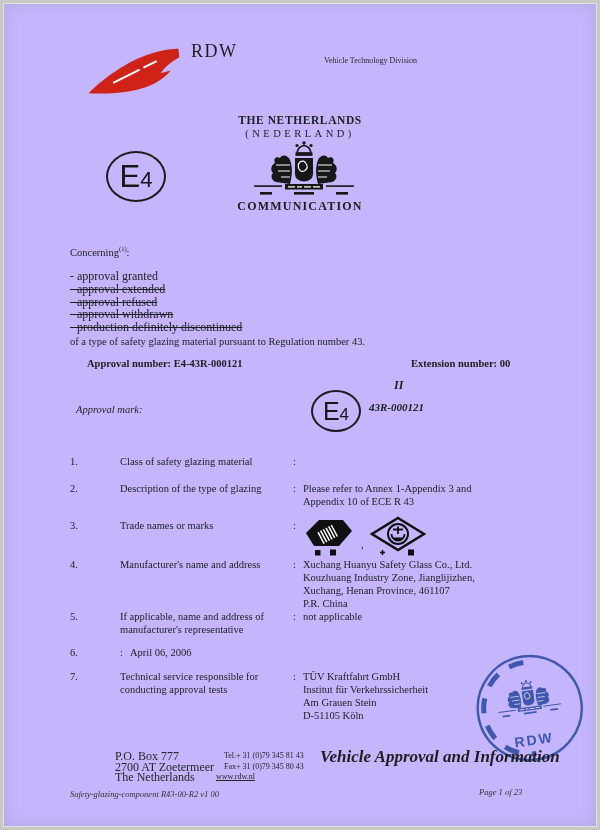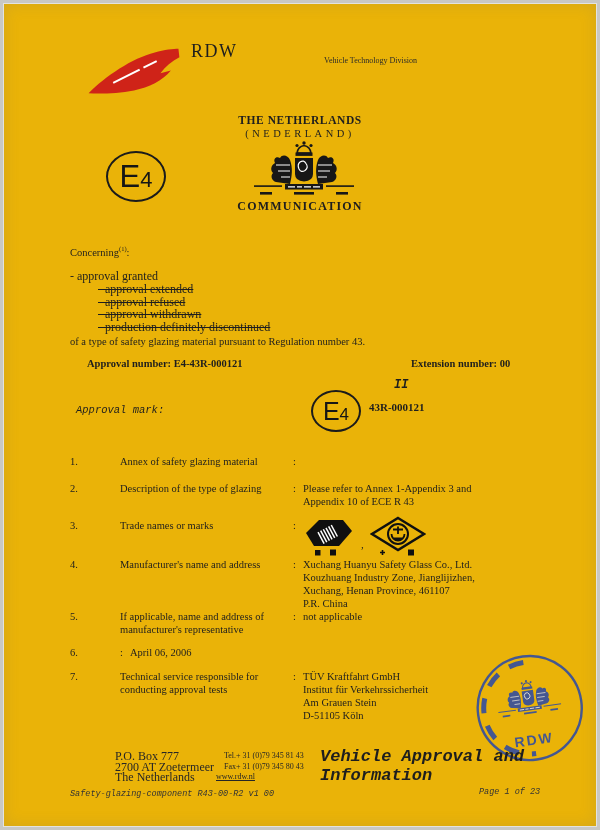--- a/index.html
+++ b/index.html
@@ -4,27 +4,27 @@
 <style>
   html,body{margin:0;padding:0;}
   body{
     width:600px;height:830px;position:relative;
     background:#c8c8c5;
     font-family:"Liberation Serif","DejaVu Serif",serif;
     color:#1e1e1e;
   }
   .page{
     position:absolute;inset:3px;
-    background:#eab308;
+    background:#c4b5fd;
     box-shadow:inset 0 0 0 1px #e3e3df, inset 0 0 16px rgba(110,110,105,.22);
     overflow:hidden;
   }
   .abs{position:absolute;}
   .b{font-weight:bold;}
-  .i{font-style:italic;font-family:Liberation Mono, monospace;}
+  .i{font-style:italic;}
   .pre{white-space:pre-line;}
   .center{left:0;width:100%;text-align:center;}
 
   
   .swoosh{left:82px;top:42px;width:98px;height:52px;}
   .brand{left:188px;top:38px;font-size:18px;letter-spacing:1.5px;}
   .division{left:321px;top:53px;font-size:8px;color:#2a2a2a;}
 
   
   .country{top:111px;font-size:11.5px;letter-spacing:.6px;}
@@ -39,29 +39,29 @@
   .emark-header .e{font-size:31px;line-height:1;}
   .emark-header .n{font-size:22px;line-height:1;transform:translateY(3px);}
   .emark-small{left:308px;top:387px;width:46px;height:38px;border-width:2.2px;}
   .emark-small .e{font-size:25px;line-height:1;}
   .emark-small .n{font-size:17px;line-height:1;transform:translateY(3px);}
 
   
   .concerning-label{left:67px;top:242px;font-size:10.5px;}
   .concerning-label sup{font-size:6.5px;}
   .concerning-list{left:67px;top:267px;font-size:12px;line-height:12.8px;}
-  .struck{text-decoration:line-through;text-decoration-thickness:1px;margin-left:28px;}
+  .struck{text-decoration:line-through;text-decoration-thickness:1px;}
   .subject{left:67px;top:333px;font-size:10.5px;}
 
   
   .apn{left:84px;top:355px;font-size:10.5px;}
   .apn-ext{left:408px;top:355px;font-size:10.5px;}
   .roman{left:391px;top:375px;font-size:12px;}
   .mark-label{left:73px;top:401px;font-size:10.5px;}
-  .mark-number{left:366px;top:398px;font-size:11px;}
+  .mark-number{left:366px;top:398px;font-size:11px;font-style:italic;}
 
   
   .items{left:67px;top:452px;width:488px;font-size:10.5px;line-height:13px;}
   .item-row{display:flex;align-items:flex-start;}
   .item-row:nth-child(1){margin-bottom:14px;}
   .item-row:nth-child(2){margin-bottom:11px;}
   .item-row:nth-child(3){margin-bottom:2px;}
   .item-row:nth-child(4){margin-bottom:0px;}
   .item-row:nth-child(5){margin-bottom:10px;}
   .item-row:nth-child(6){margin-bottom:11px;}
@@ -159,21 +159,21 @@
   <div class="abs emark emark-small">
     <span class="e">E</span>
     <span class="n">4</span>
   </div>
   <div class="abs mark-number b">43R-000121</div>
 
   <div class="abs items">
 
     <div class="item-row">
       <span class="item-no">1.</span>
-      <span class="item-label pre">Annex of safety glazing material</span>
+      <span class="item-label pre">Class of safety glazing material</span>
       <span class="item-colon">:</span>
     </div>
 
     <div class="item-row">
       <span class="item-no">2.</span>
       <span class="item-label pre">Description of the type of glazing</span>
       <span class="item-colon">:</span>
       <span class="item-value pre">Please refer to Annex 1-Appendix 3 and
 Appendix 10 of ECE R 43</span>
     </div>

